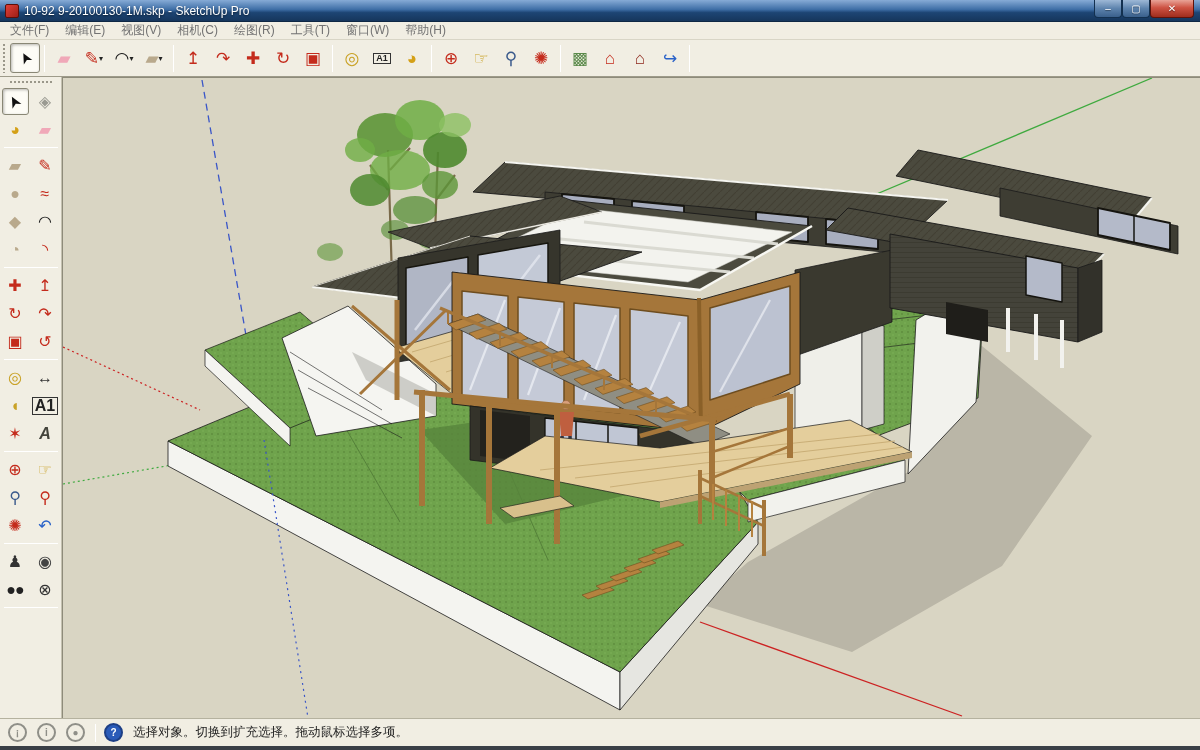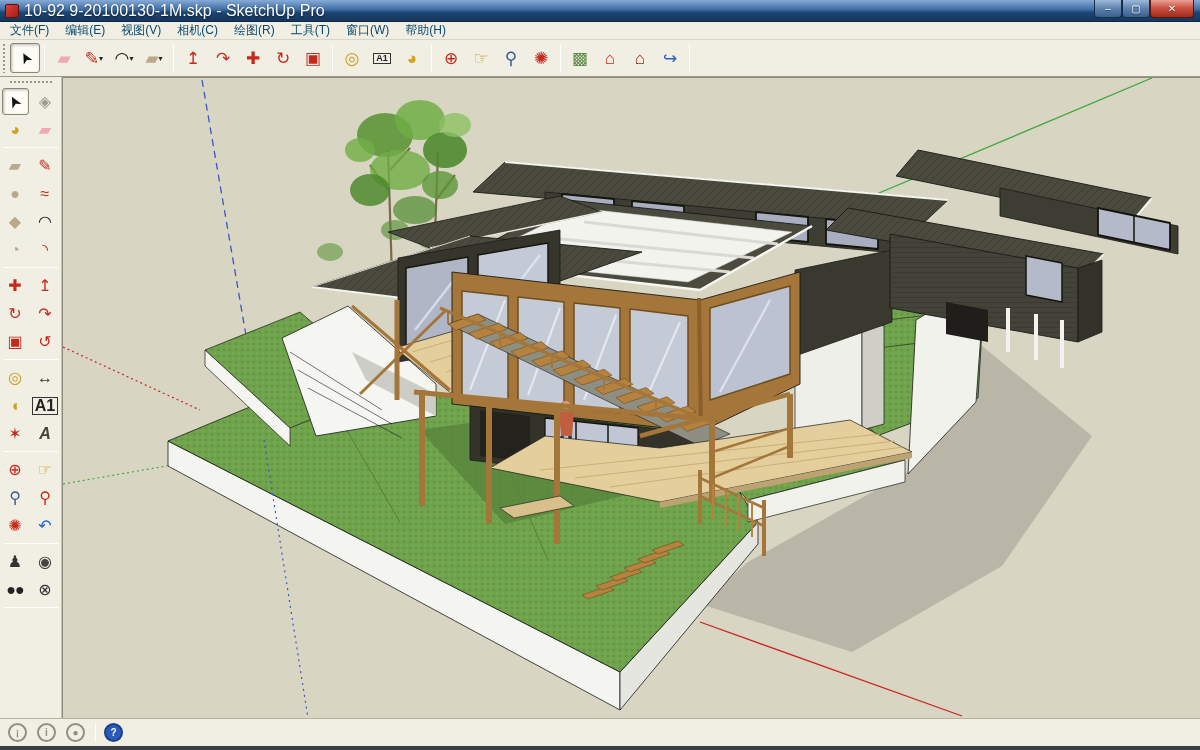--- a/index.html
+++ b/index.html
@@ -5,30 +5,30 @@
   * { margin:0; padding:0; box-sizing:border-box; }
   html,body { width:1200px; height:750px; overflow:hidden; font-family:"Liberation Sans", sans-serif; }
   .window { width:1200px; height:750px; display:flex; flex-direction:column; background:#f1eee3; }
 
   
   .titlebar { height:22px; flex:0 0 22px; display:flex; align-items:center;
     background:linear-gradient(to bottom,#86abd6 0%,#3e6ea6 45%,#1d4574 60%,#16365c 100%);
     border-bottom:1px solid #0e2744; padding-left:5px; position:relative; }
   .app-icon { width:14px; height:14px; background:linear-gradient(135deg,#e04038,#9e1f17); border-radius:2px;
     border:1px solid #5e0e08; margin-right:5px; flex:0 0 14px; }
-  .title-text { color:#fff; font-size:16px; text-shadow:0 1px 2px rgba(0,0,0,.6); white-space:nowrap; }
+  .title-text { color:#fff; font-size:12px; text-shadow:0 1px 2px rgba(0,0,0,.6); white-space:nowrap; }
   .win-controls { position:absolute; right:6px; top:0; display:flex; }
   .win-btn { width:28px; height:18px; display:flex; align-items:center; justify-content:center;
     color:#fff; font-size:10px; border:1px solid #13304f; border-top:none; border-radius:0 0 4px 4px;
     background:linear-gradient(to bottom,#9db8d6,#5d83ad 50%,#3a608c); text-shadow:0 1px 1px rgba(0,0,0,.5); }
   .win-btn.close { width:44px; background:linear-gradient(to bottom,#e8a397,#ce5343 45%,#a02d1d); border-color:#5e120a; }
 
   
   .menubar { height:18px; flex:0 0 18px; display:flex; align-items:center; background:#f1eee3;
-    border-bottom:1px solid #d8d5c6; font-size:12px; color:#0c4a6e; padding-left:2px; }
+    border-bottom:1px solid #d8d5c6; font-size:12px; color:#737373; padding-left:2px; }
   .menu-item { padding:1px 8px; white-space:nowrap; }
 
   
   .toolbar { height:37px; flex:0 0 37px; display:flex; align-items:center; background:#f1eee3;
     border-bottom:1px solid #9e9b8a; padding-left:2px; }
   .grip-v { width:5px; height:30px; margin-right:3px;
     background-image:radial-gradient(circle,#9a978a 1px,transparent 1.2px); background-size:4px 4px; }
   .tbtn { width:30px; height:30px; display:flex; align-items:center; justify-content:center; border:1px solid transparent; border-radius:3px; position:relative; }
   .tbtn.pressed { background:#fdfcf6; border:1px solid #898775; box-shadow:inset 1px 1px 3px rgba(0,0,0,.28); }
   .glyph { font-size:17px; line-height:1; }
@@ -461,15 +461,16 @@
 
   <div class="statusbar">
     <div style="display:flex;align-items:center;">
 
     <span class="scircle">¡</span>
         <span class="scircle">i</span>
         <span class="scircle">●</span>
       </div>
     <div class="ssep"></div>
     <span class="scircle help">?</span>
+    <span class="status-msg">选择对象。切换到扩充选择。拖动鼠标选择多项。</span>
   </div>
 
 </div>
 
 </body></html>

